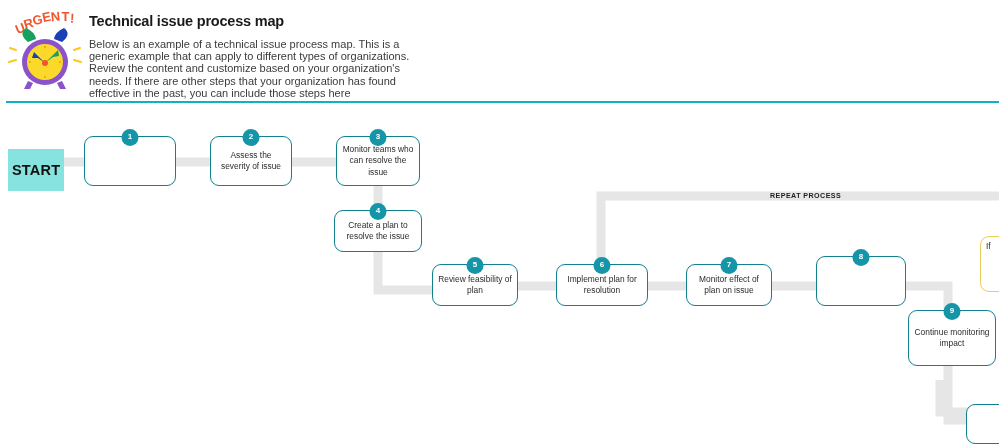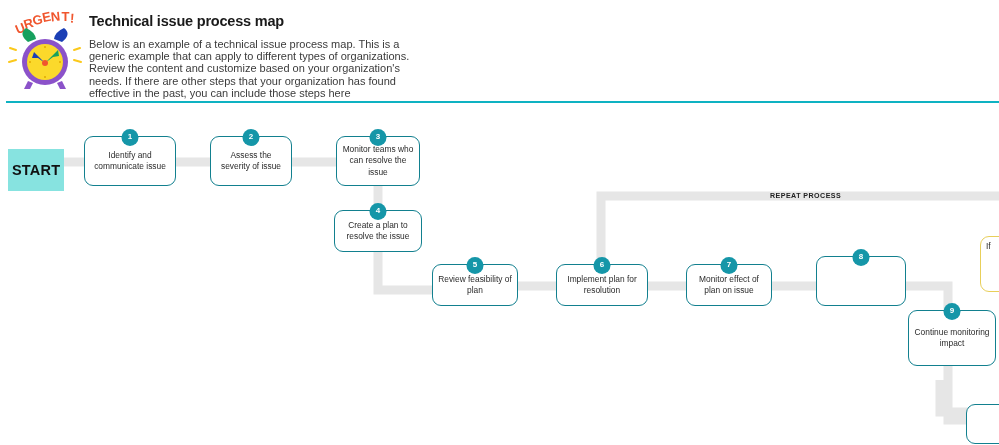--- a/index.html
+++ b/index.html
@@ -221,21 +221,20 @@
     </svg>
 
     <div class="start-chip">
       <span>START</span>
     </div>
 
     <div class="repeat-label">REPEAT PROCESS</div>
 
     <div class="node" style="left:84px; top:32px; width:92px; height:50px;">
       <div class="badge">1</div>
-      <div class="node-label">Identify and communicate issue</div>
     </div>
 
     <div class="node" style="left:210px; top:32px; width:82px; height:50px;">
       <div class="badge">2</div>
       <div class="node-label">Assess the severity of issue</div>
     </div>
 
     <div class="node" style="left:336px; top:32px; width:84px; height:50px;">
       <div class="badge">3</div>
       <div class="node-label">Monitor teams who can resolve the issue</div>

